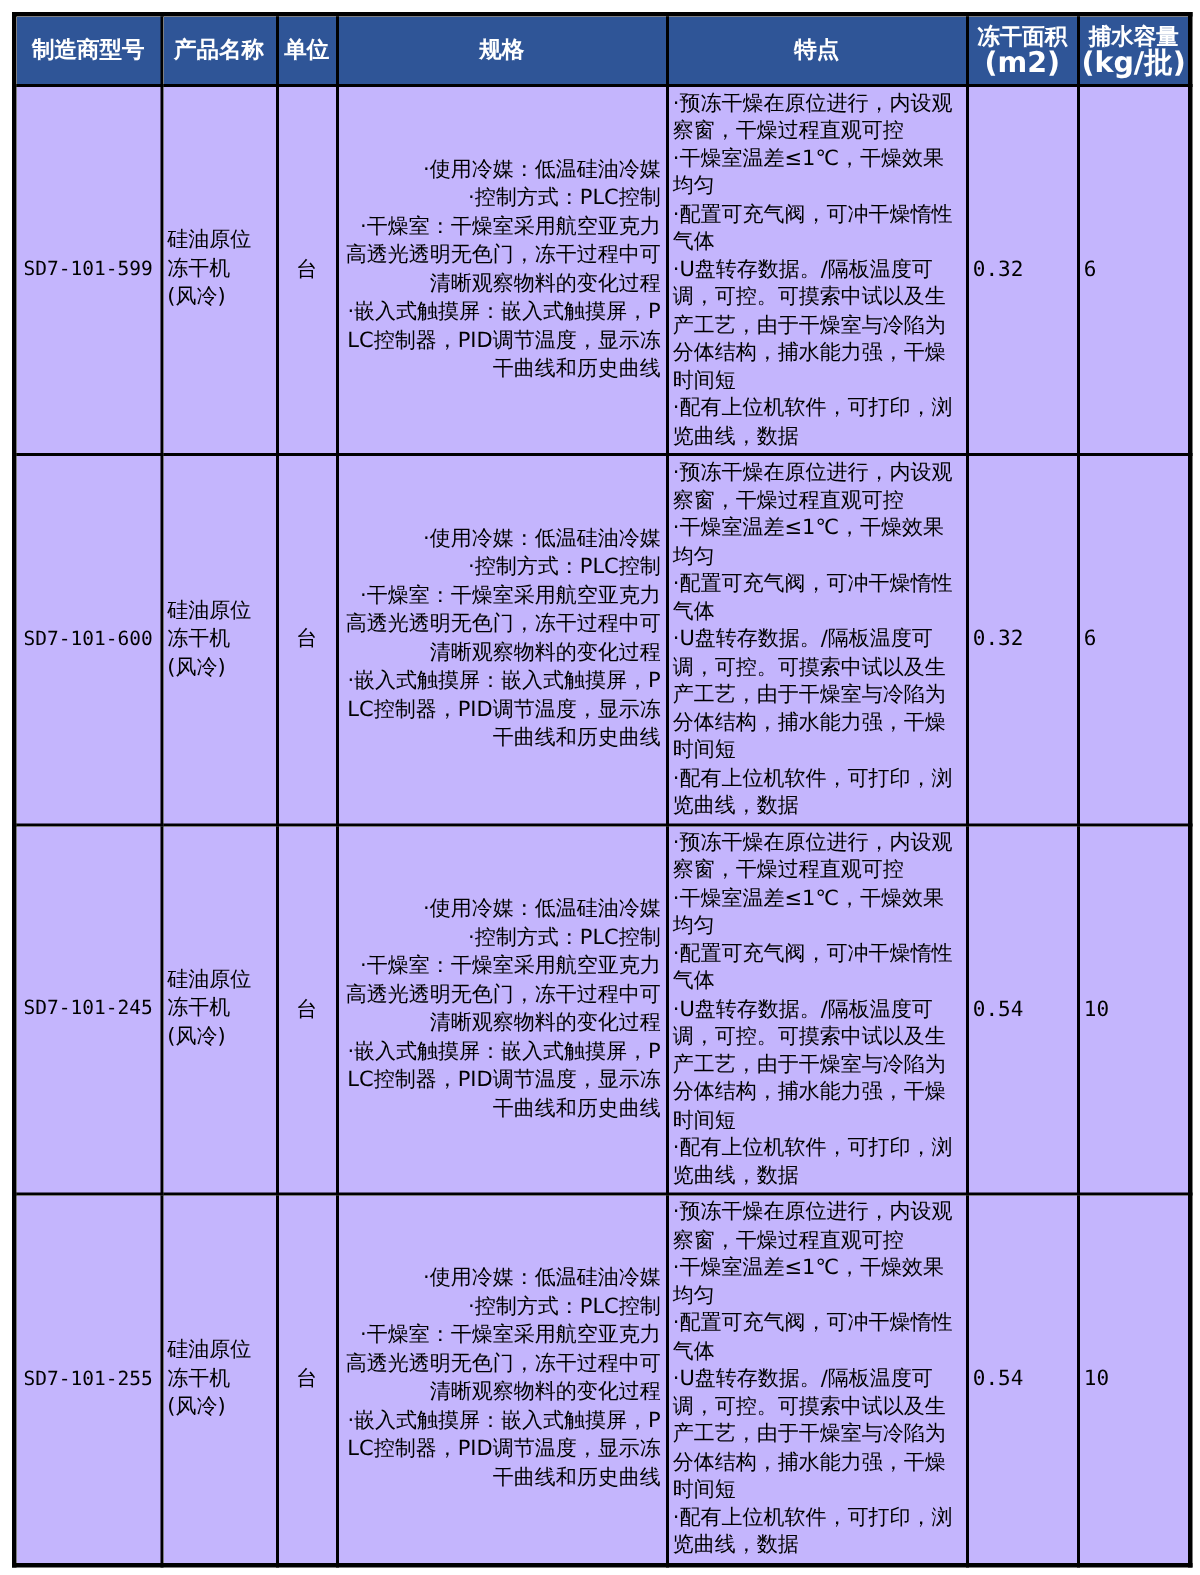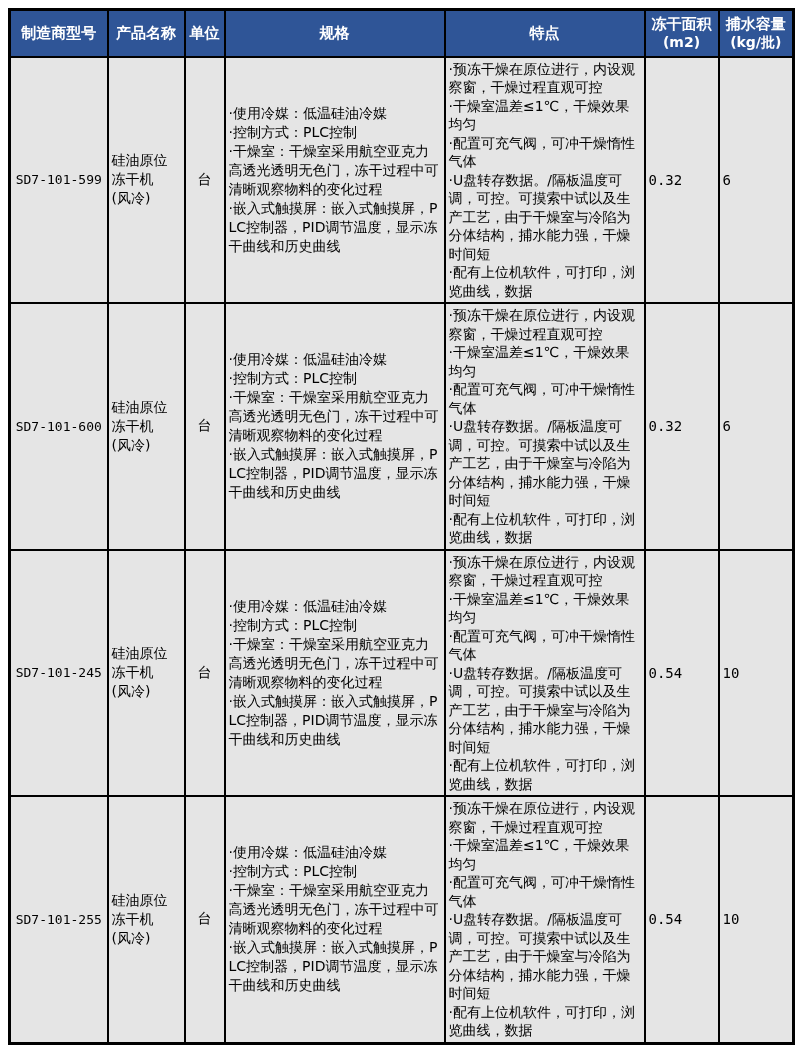--- a/index.html
+++ b/index.html
@@ -31,21 +31,21 @@
     color: #ffffff;
     font-family: "DejaVu Sans", "Liberation Sans", sans-serif;
     font-weight: bold;
     font-size: 15px;
     line-height: 18px;
     text-align: center;
     vertical-align: middle;
     padding: 2px 1px;
   }
   .spec-table td {
-    background: #e5e5e5;
+    background: #c4b5fd;
     color: #000000;
     font-family: "DejaVu Sans", "Liberation Sans", sans-serif;
     font-size: 14px;
     vertical-align: middle;
     padding: 2px 3px;
   }
   thead tr      { height: 47px; }
   tbody tr.r0   { height: 243px; }
   tbody tr.r1   { height: 244px; }
   tbody tr.r2   { height: 245px; }
@@ -55,36 +55,36 @@
     text-align: center;
     font-family: "DejaVu Sans Mono", "Liberation Mono", monospace;
     font-size: 13px;
     white-space: nowrap;
     padding: 0 1px;
     margin-top: 34px;
   }
   td.c-name   { text-align: left; line-height: 19px; }
   td.c-unit   { text-align: center; }
   td.c-specs  {
-    text-align: left;
+    text-align: right;
     line-height: 19px;
     word-break: break-all;
     overflow-wrap: break-word;
   }
   td.c-features {
     text-align: left;
     line-height: 18.5px;
     word-break: break-all;
     overflow-wrap: break-word;
   }
   td.c-num {
     font-family: "DejaVu Sans Mono", "Liberation Mono", monospace;
     font-size: 14px;
   }
-  .hdr-subline { font-size: 14px; }
+  .hdr-subline { font-size: 19px; }
 </style>
 </head>
 <body>
 
 <div class="page">
   <table class="spec-table">
     <colgroup>
       <col style="width:98px">
       <col style="width:77px">
       <col style="width:40px">

